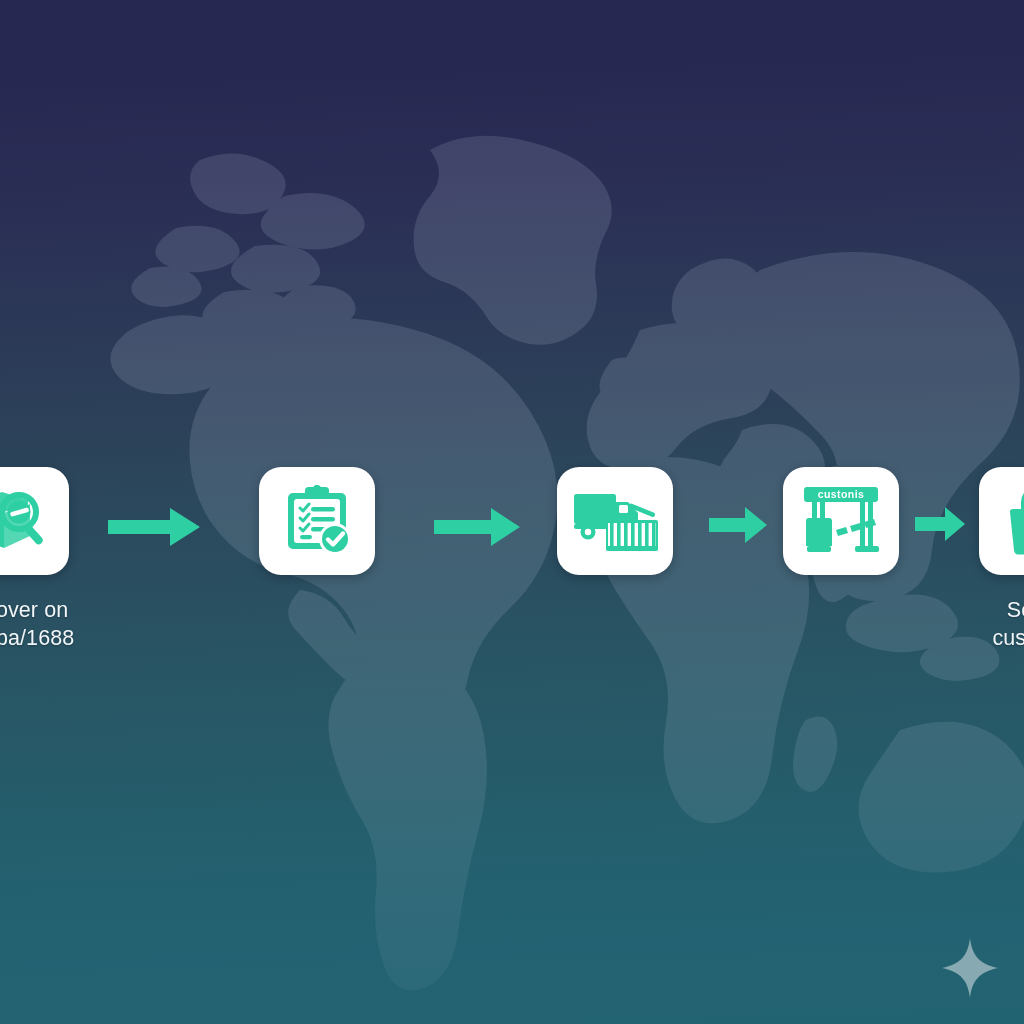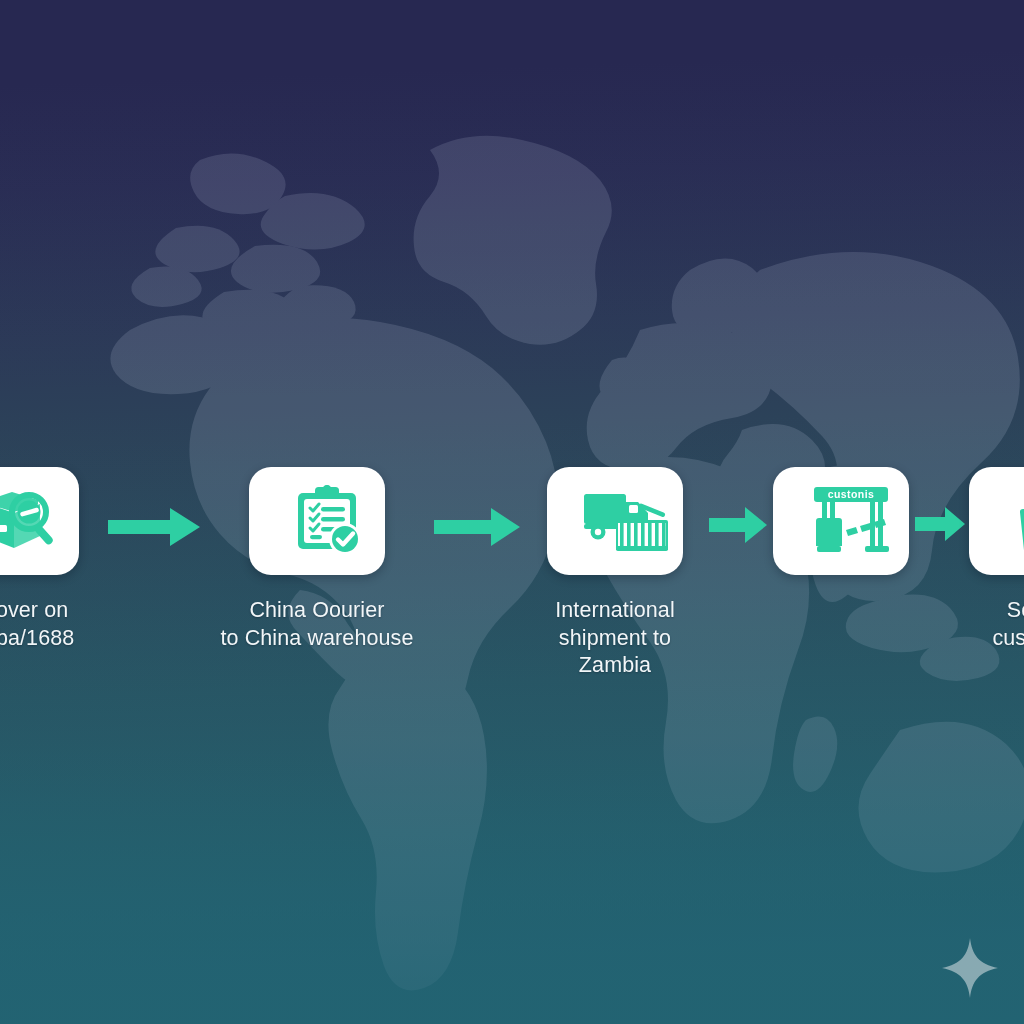--- a/index.html
+++ b/index.html
@@ -67,21 +67,20 @@
   }
   .card {
     width: 116px;
     height: 108px;
     border-radius: 22px;
     background: #ffffff;
     display: flex;
     align-items: center;
     justify-content: center;
     box-shadow: 0 3px 10px rgba(8,14,28,0.28);
-    padding-left: 20px;
   }
   .card svg { display: block; }
   .label {
     margin-top: 22px;
     color: #f2f6f8;
     font-size: 21.5px;
     line-height: 27.5px;
     text-align: center;
     letter-spacing: 0.1px;
     white-space: pre-line;
@@ -217,22 +216,20 @@
             <rect x="19" y="50" width="12" height="4.2" rx="2.1"></rect>
             <path d="M19 23 l3 3 l6-7" fill="none" stroke="#2ecfa3" stroke-width="3" stroke-linecap="round" stroke-linejoin="round"></path>
             <path d="M19 33 l3 3 l6-7" fill="none" stroke="#2ecfa3" stroke-width="3" stroke-linecap="round" stroke-linejoin="round"></path>
             <path d="M19 43 l3 3 l6-7" fill="none" stroke="#2ecfa3" stroke-width="3" stroke-linecap="round" stroke-linejoin="round"></path>
             <circle cx="54" cy="54" r="16" fill="#ffffff"></circle>
             <circle cx="54" cy="54" r="13" fill="#2ecfa3"></circle>
             <path d="M47 54.5 l5 5 l10-11" fill="none" stroke="#ffffff" stroke-width="4.4" stroke-linecap="round" stroke-linejoin="round"></path>
           </g>
         </svg>
       </div>
-      <div class="label">China Oourier
-to China warehouse</div>
     </div>
 
     <div class="arrow gap-1">
       <svg width="86" height="44" viewBox="0 0 86 44">
         <path d="M0 15 L57 15 L57 3 L86 22 L57 41 L57 29 L0 29 Z" fill="#2ecfa3"></path>
       </svg>
     </div>
 
     <div class="step step-2">
       <div class="card">
@@ -255,23 +252,20 @@
               <rect x="52" y="35" width="3.6" height="24"></rect>
               <rect x="59" y="35" width="3.6" height="24"></rect>
               <rect x="66" y="35" width="3.6" height="24"></rect>
               <rect x="73" y="35" width="3.6" height="24"></rect>
               <rect x="80" y="35" width="3.6" height="24"></rect>
             </g>
             <rect x="34" y="58" width="52" height="5" rx="1.8"></rect>
           </g>
         </svg>
       </div>
-      <div class="label">International
-shipment to
-Zambia</div>
     </div>
 
     <div class="arrow gap-2">
       <svg width="58" height="40" viewBox="0 0 58 40">
         <path d="M0 13 L36 13 L36 2 L58 20 L36 38 L36 27 L0 27 Z" fill="#2ecfa3"></path>
       </svg>
     </div>
 
     <div class="step step-3">
       <div class="card">

